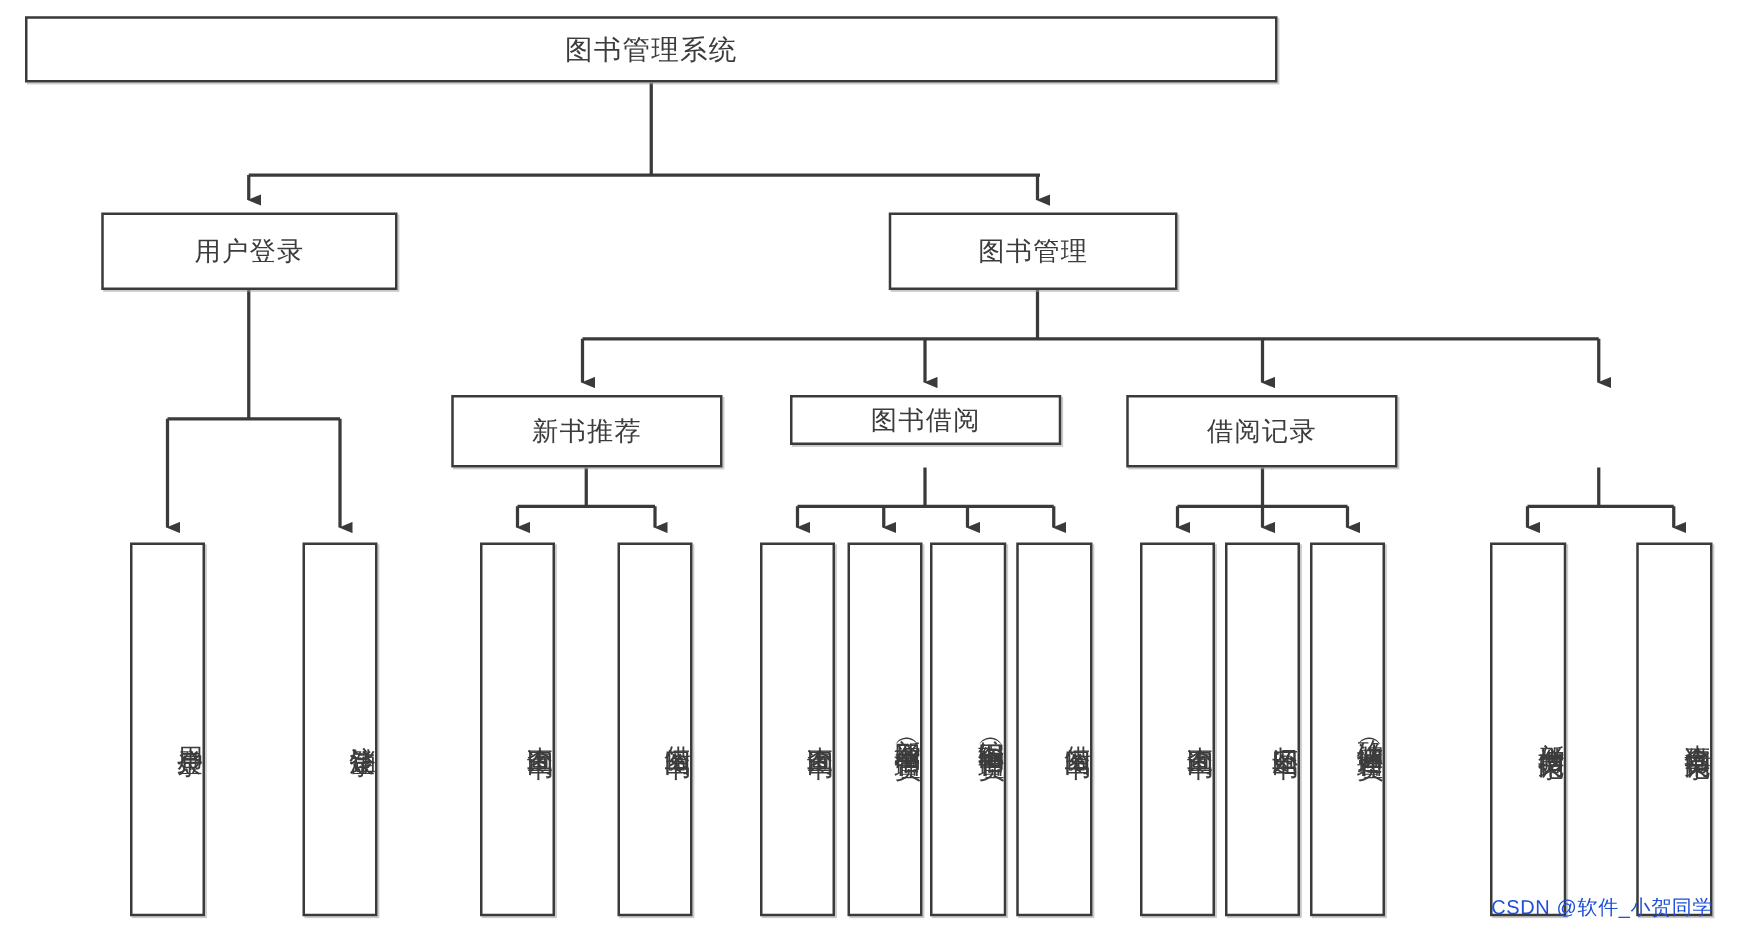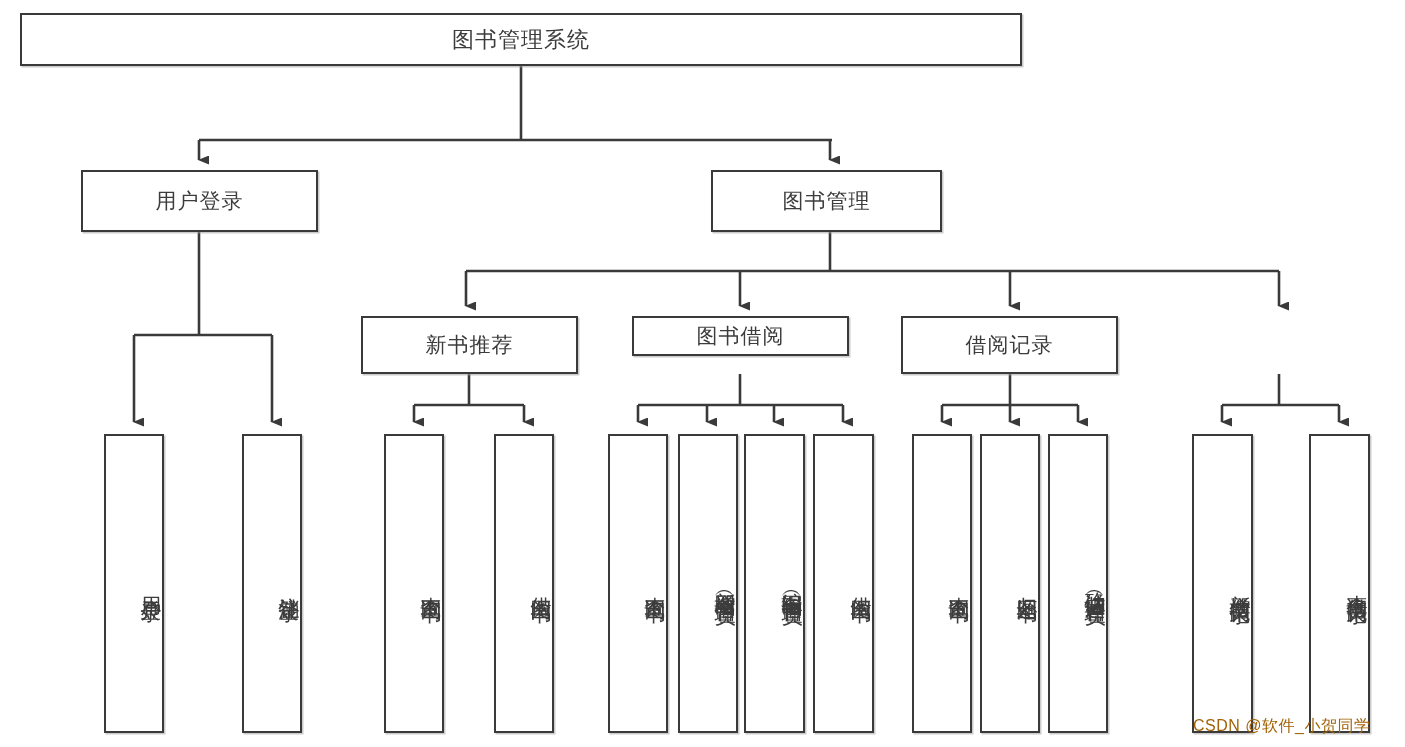--- a/index.html
+++ b/index.html
@@ -60,21 +60,21 @@
     align-items: flex-start;
   }
   .node .lbl {
     display: block;
   }
   #watermark {
     position: absolute;
     left: 1193px;
     top: 716px;
     font-size: 16px;
-    color: #a16207;
+    color: #1d4ed8;
     white-space: nowrap;
     letter-spacing: 0.5px;
   }
 </style>
 </head>
 <body>
 
 <div id="canvas">
 
   <svg id="wires" viewBox="0 0 1405 747">

